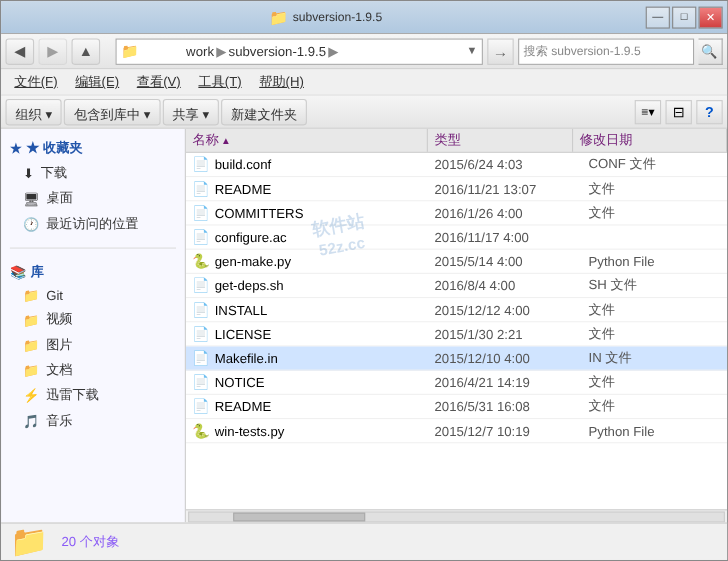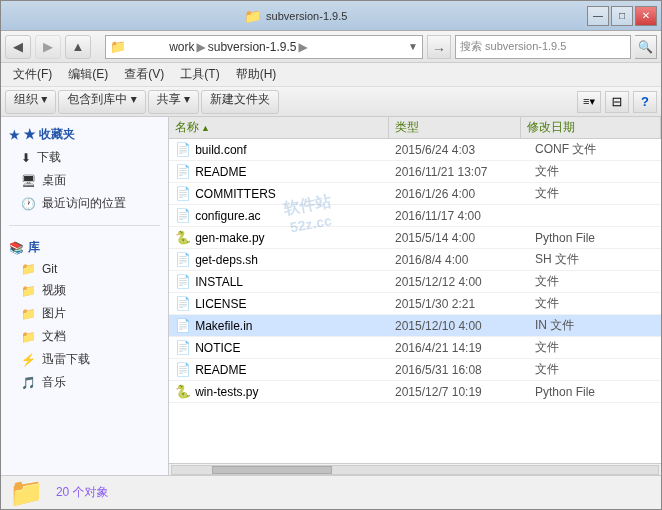--- a/index.html
+++ b/index.html
@@ -111,21 +111,21 @@
       height: 24px;
       background: linear-gradient(to bottom, #f8f8f8, #e0e0e0);
       border: 1px solid #ccc;
       display: flex;
       align-items: center;
       justify-content: center;
       cursor: pointer;
       font-size: 12px;
     }
     .search-bar {
-      width: 176px;
+      width: 160px;
       height: 24px;
       border: 1px solid #aaa;
       background: white;
       display: flex;
       align-items: center;
       padding: 0 4px;
       font-size: 11px;
       color: #888;
     }
     .search-icon-btn {
@@ -149,20 +149,21 @@
       display: flex;
       align-items: center;
       padding: 0 4px;
       gap: 0;
     }
     .menu-item {
       padding: 2px 8px;
       font-size: 12px;
       color: #333;
       cursor: pointer;
+      text-decoration: underline;
     }
     
     .action-bar {
       height: 30px;
       background: linear-gradient(to bottom, #f5f5f5, #e5e5e5);
       border-bottom: 1px solid #ccc;
       display: flex;
       align-items: center;
       padding: 0 4px;
       gap: 2px;
@@ -170,21 +171,21 @@
     .action-btn {
       height: 24px;
       padding: 0 8px;
       background: linear-gradient(to bottom, #f8f8f8, #e0e0e0);
       border: 1px solid #ccc;
       border-radius: 3px;
       font-size: 12px;
       color: #333;
       cursor: pointer;
       display: flex;
-      align-items: flex-start;
+      align-items: flex-end;
       gap: 3px;
     }
     .action-right {
       margin-left: auto;
       display: flex;
       gap: 4px;
       align-items: center;
     }
     .view-btn {
       width: 24px;
@@ -245,21 +246,21 @@
       flex-direction: column;
       overflow: hidden;
     }
     .file-list-header {
       height: 22px;
       background: #e8e8e8;
       border-bottom: 1px solid #ccc;
       display: flex;
       align-items: center;
       font-size: 12px;
-      color: #4d7c0f;
+      color: #701a75;
     }
     .col-header {
       padding: 0 6px;
       height: 100%;
       display: flex;
       align-items: center;
       border-right: 1px solid #ccc;
       cursor: pointer;
     }
     .col-name { width: 220px; }

